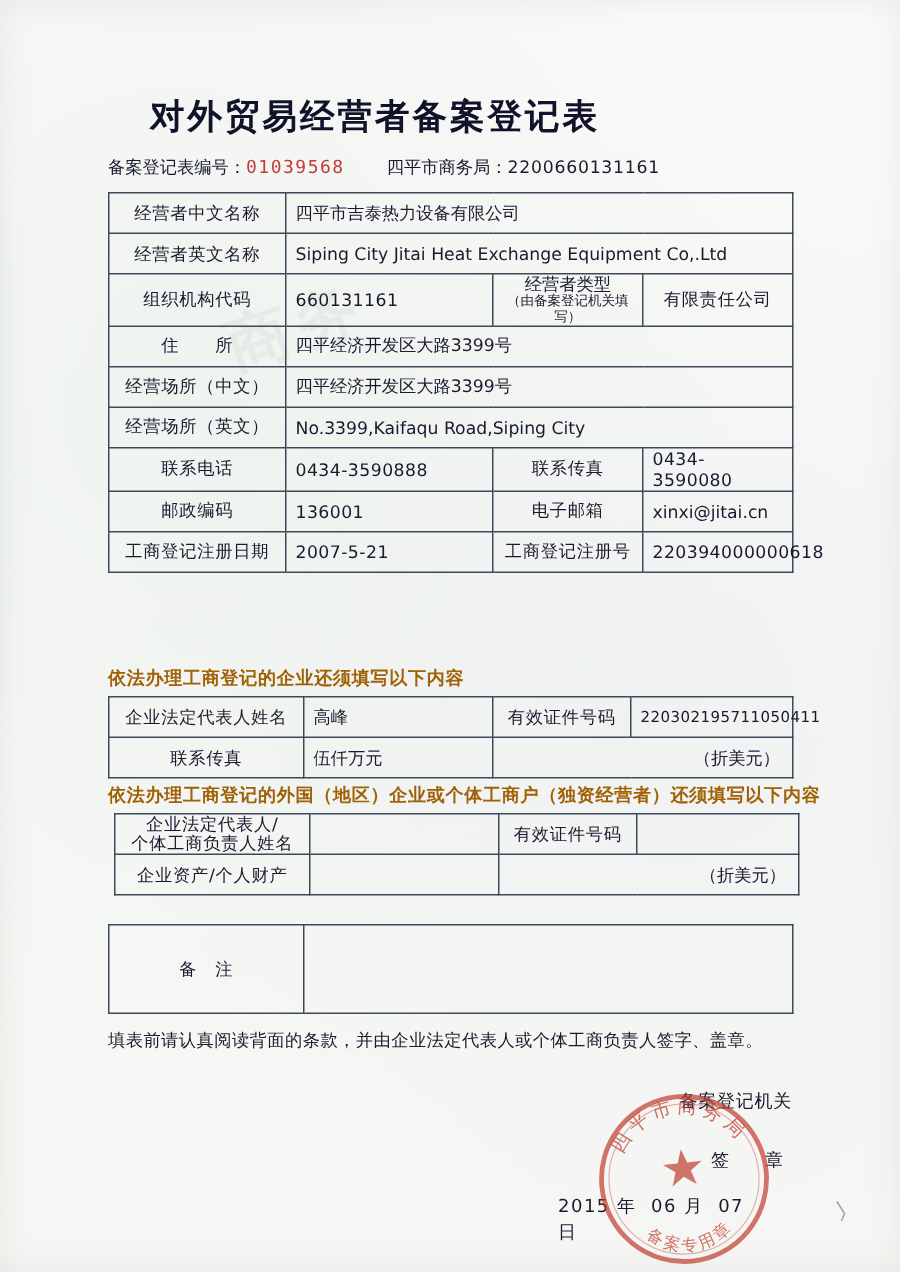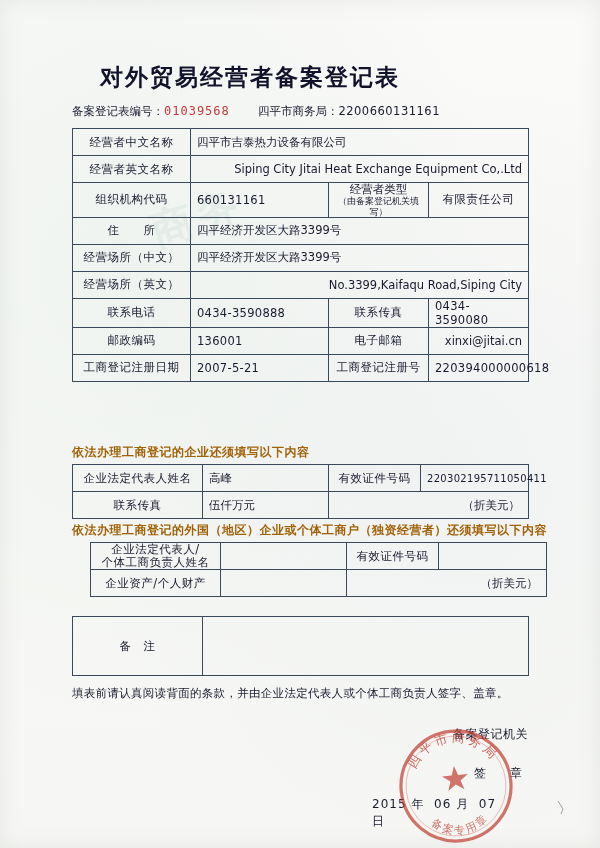--- a/index.html
+++ b/index.html
@@ -103,21 +103,20 @@
     text-align: center;
     white-space: nowrap;
     letter-spacing: 0.5px;
   }
   td.val {
     text-align: left;
     padding-left: 10px;
   }
   td.val-en {
     font-size: 10.5px;
-    text-align: right;
   }
   .two-line {
     line-height: 1.15;
     font-size: 10px;
     text-align: center;
   }
   .two-line .l1 { display: block; }
   .two-line .l2 { display: block; font-size: 9px; }
 
   .section-head {
@@ -135,21 +134,21 @@
   table.sub1 {
     position: absolute;
     left: 72px;
     top: 464px;
     width: 456px;
     border-collapse: collapse;
     table-layout: fixed;
   }
   table.sub2 {
     position: absolute;
-    left: 90px;
+    left: 76px;
     top: 542px;
     width: 456px;
     border-collapse: collapse;
     table-layout: fixed;
   }
   table.sub1 td, table.sub2 td {
     border: 1px solid #3a4a5a;
     height: 26px;
     padding: 0 6px;
     font-size: 11.5px;

